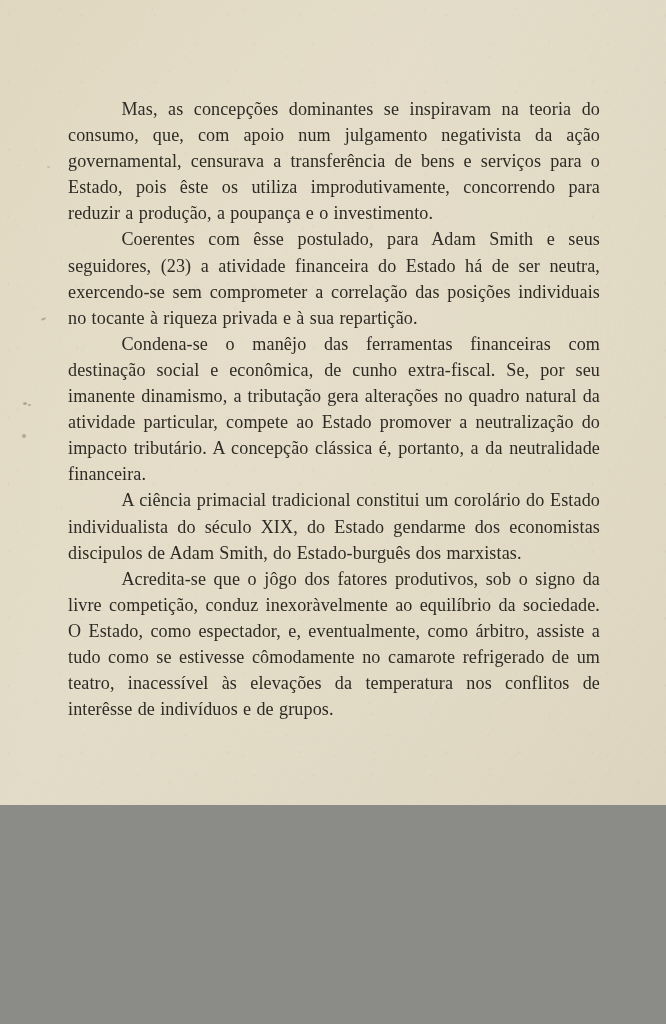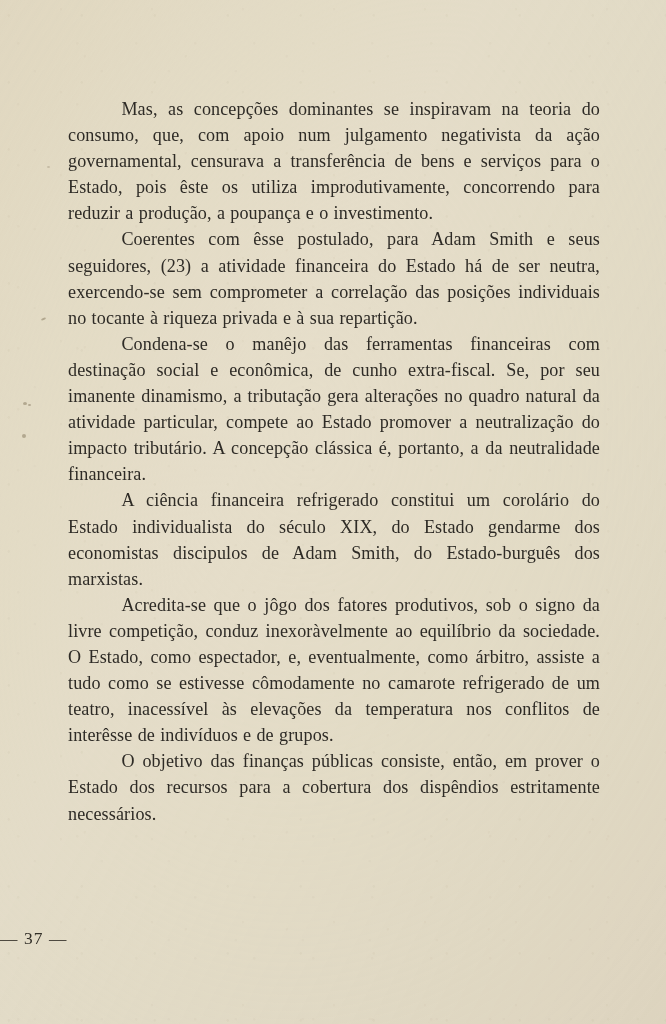--- a/index.html
+++ b/index.html
@@ -5,21 +5,21 @@
 <style>
   html, body {
     margin: 0;
     padding: 0;
     background: #8b8b88;
   }
 
   .page {
     position: relative;
     width: 666px;
-    height: 1024px;
+    height: 805px;
     margin: 0 auto;
     overflow: hidden;
     background: #e9e3d3;
     font-family: "Liberation Serif", "DejaVu Serif", serif;
     color: #2e2b26;
     box-sizing: border-box;
   }
 
   
   .paper-texture {
@@ -114,21 +114,20 @@
     <span class="speck" style="left:23px;top:402px;width:4px;height:3px;"></span>
     <span class="speck" style="left:28px;top:404px;width:3px;height:2px;"></span>
     <span class="speck" style="left:22px;top:434px;width:4px;height:4px;"></span>
     <span class="speck" style="left:47px;top:166px;width:3px;height:2px;opacity:0.6;"></span>
   </div>
 
   <div class="text-block">
     <p class="para">Mas, as concepções dominantes se inspiravam na teoria do consumo, que, com apoio num julgamento negativista da ação governamental, censurava a transferência de bens e serviços para o Estado, pois êste os utiliza improdutivamente, concorrendo para reduzir a produção, a poupança e o investimento.</p>
     <p class="para">Coerentes com êsse postulado, para Adam Smith e seus seguidores, (23) a atividade financeira do Estado há de ser neutra, exercendo-se sem comprometer a correlação das posições individuais no tocante à riqueza privada e à sua repartição.</p>
     <p class="para">Condena-se o manêjo das ferramentas financeiras com destinação social e econômica, de cunho extra-fiscal. Se, por seu imanente dinamismo, a tributação gera alterações no quadro natural da atividade particular, compete ao Estado promover a neutralização do impacto tributário. A concepção clássica é, portanto, a da neutralidade financeira.</p>
-    <p class="para">A ciência financeira refrigerado constitui um corolário do Estado individualista do século XIX, do Estado gendarme dos economistas discipulos de Adam Smith, do Estado-burguês dos marxistas.</p>
+    <p class="para">A ciência primacial tradicional constitui um corolário do Estado individualista do século XIX, do Estado gendarme dos economistas discipulos de Adam Smith, do Estado-burguês dos marxistas.</p>
     <p class="para">Acredita-se que o jôgo dos fatores produtivos, sob o signo da livre competição, conduz inexoràvelmente ao equilíbrio da sociedade. O Estado, como espectador, e, eventualmente, como árbitro, assiste a tudo como se estivesse cômodamente no camarote refrigerado de um teatro, inacessível às elevações da temperatura nos conflitos de interêsse de indivíduos e de grupos.</p>
-    <p class="para">O objetivo das finanças públicas consiste, então, em prover o Estado dos recursos para a cobertura dos dispêndios estritamente necessários.</p>
   </div>
 
   <div class="folio">— 37 —</div>
 
   <div class="paper-texture"></div>
 </div>
 
 </body></html>

